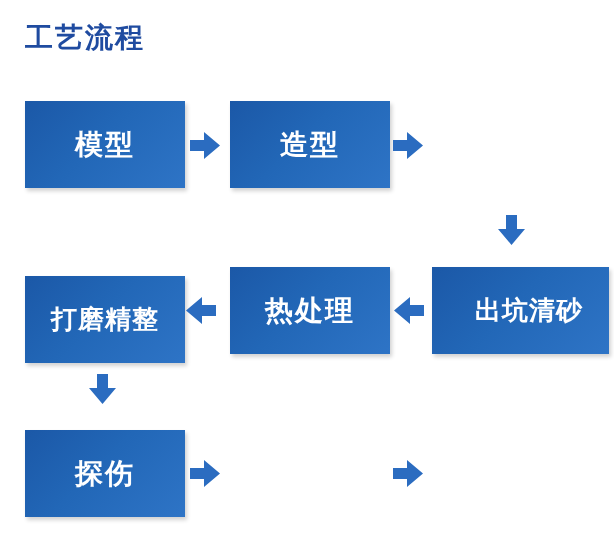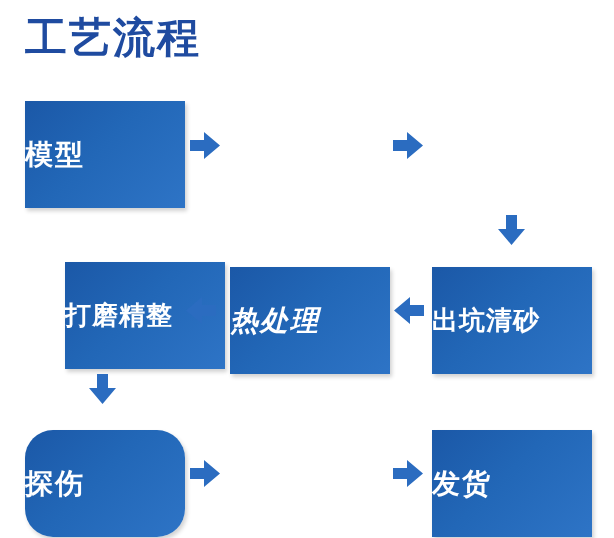--- a/index.html
+++ b/index.html
@@ -13,52 +13,53 @@
     width: 614px;
     height: 538px;
     background: #ffffff;
     overflow: hidden;
   }
   .page-title {
     position: absolute;
     left: 25px;
     top: 14px;
     margin: 0;
-    font-size: 42px;
+    font-size: 28px;
     line-height: 48px;
     font-weight: 900;
     letter-spacing: 2px;
     color: #1f4ba0;
     white-space: nowrap;
   }
   .box {
     position: absolute;
     width: 160px;
-    height: 107px;
+    height: 87px;
     background: linear-gradient(135deg, #1b58a7 0%, #2267b7 45%, #2e74c6 100%);
     box-shadow: 2px 3px 4px rgba(0,0,0,0.18);
     display: flex;
     align-items: center;
+    justify-content: center;
   }
   .box .label {
     color: #ffffff;
     font-size: 28px;
     font-weight: bold;
     letter-spacing: 2px;
     white-space: nowrap;
   }
   .box.wide .label { font-size: 26px; letter-spacing: 1px; }
   
   .b1 { left: 25px;  top: 101px; }
   .b2 { left: 230px; top: 101px; }
   .b3 { left: 432px; top: 101px; }
-  .b4 { left: 25px;  top: 262px; margin-left: 40px; }
-  .b5 { left: 230px; top: 267px; font-style: italic; }
-  .b6 { left: 432px; top: 267px; }
-  .b7 { left: 25px;  top: 430px; border-radius: 28px; }
+  .b4 { left: 25px;  top: 276px; }
+  .b5 { left: 230px; top: 267px; }
+  .b6 { left: 432px; top: 267px; padding-left: 17px; }
+  .b7 { left: 25px;  top: 430px; }
   .b8 { left: 230px; top: 430px; }
   .b9 { left: 432px; top: 430px; }
   .arrow {
     position: absolute;
     line-height: 0;
   }
   .arrow svg { display: block; }
   .arrow polygon { fill: #2b6cc0; }
   .ar1 { left: 190px; top: 132px; }
   .ar2 { left: 393px; top: 132px; }
@@ -76,20 +77,23 @@
 
   <h1 class="page-title">工艺流程</h1>
 
   <div class="box b1">
     <span class="label">模型</span>
   </div>
   <div class="arrow ar1">
     <svg width="30" height="27" viewBox="0 0 30 27">
         <polygon points="0,8 14,8 14,0 30,13.5 14,27 14,19 0,19"></polygon>
       </svg>
+  </div>
+  <div class="box b2">
+    <span class="label">造型</span>
   </div>
   <div class="arrow ar2">
     <svg width="30" height="27" viewBox="0 0 30 27">
         <polygon points="0,8 14,8 14,0 30,13.5 14,27 14,19 0,19"></polygon>
       </svg>
   </div>
 
   <div class="arrow ad1">
     <svg width="27" height="30" viewBox="0 0 27 30">
         <polygon points="8,0 8,14 0,14 13.5,30 27,14 19,14 19,0"></polygon>
@@ -128,17 +132,14 @@
   <div class="arrow ar3">
     <svg width="30" height="27" viewBox="0 0 30 27">
         <polygon points="0,8 14,8 14,0 30,13.5 14,27 14,19 0,19"></polygon>
       </svg>
   </div>
   <div class="arrow ar4">
     <svg width="30" height="27" viewBox="0 0 30 27">
         <polygon points="0,8 14,8 14,0 30,13.5 14,27 14,19 0,19"></polygon>
       </svg>
   </div>
-  <div class="box b9">
-    <span class="label">发货</span>
-  </div>
 
 </div>
 
 </body></html>

